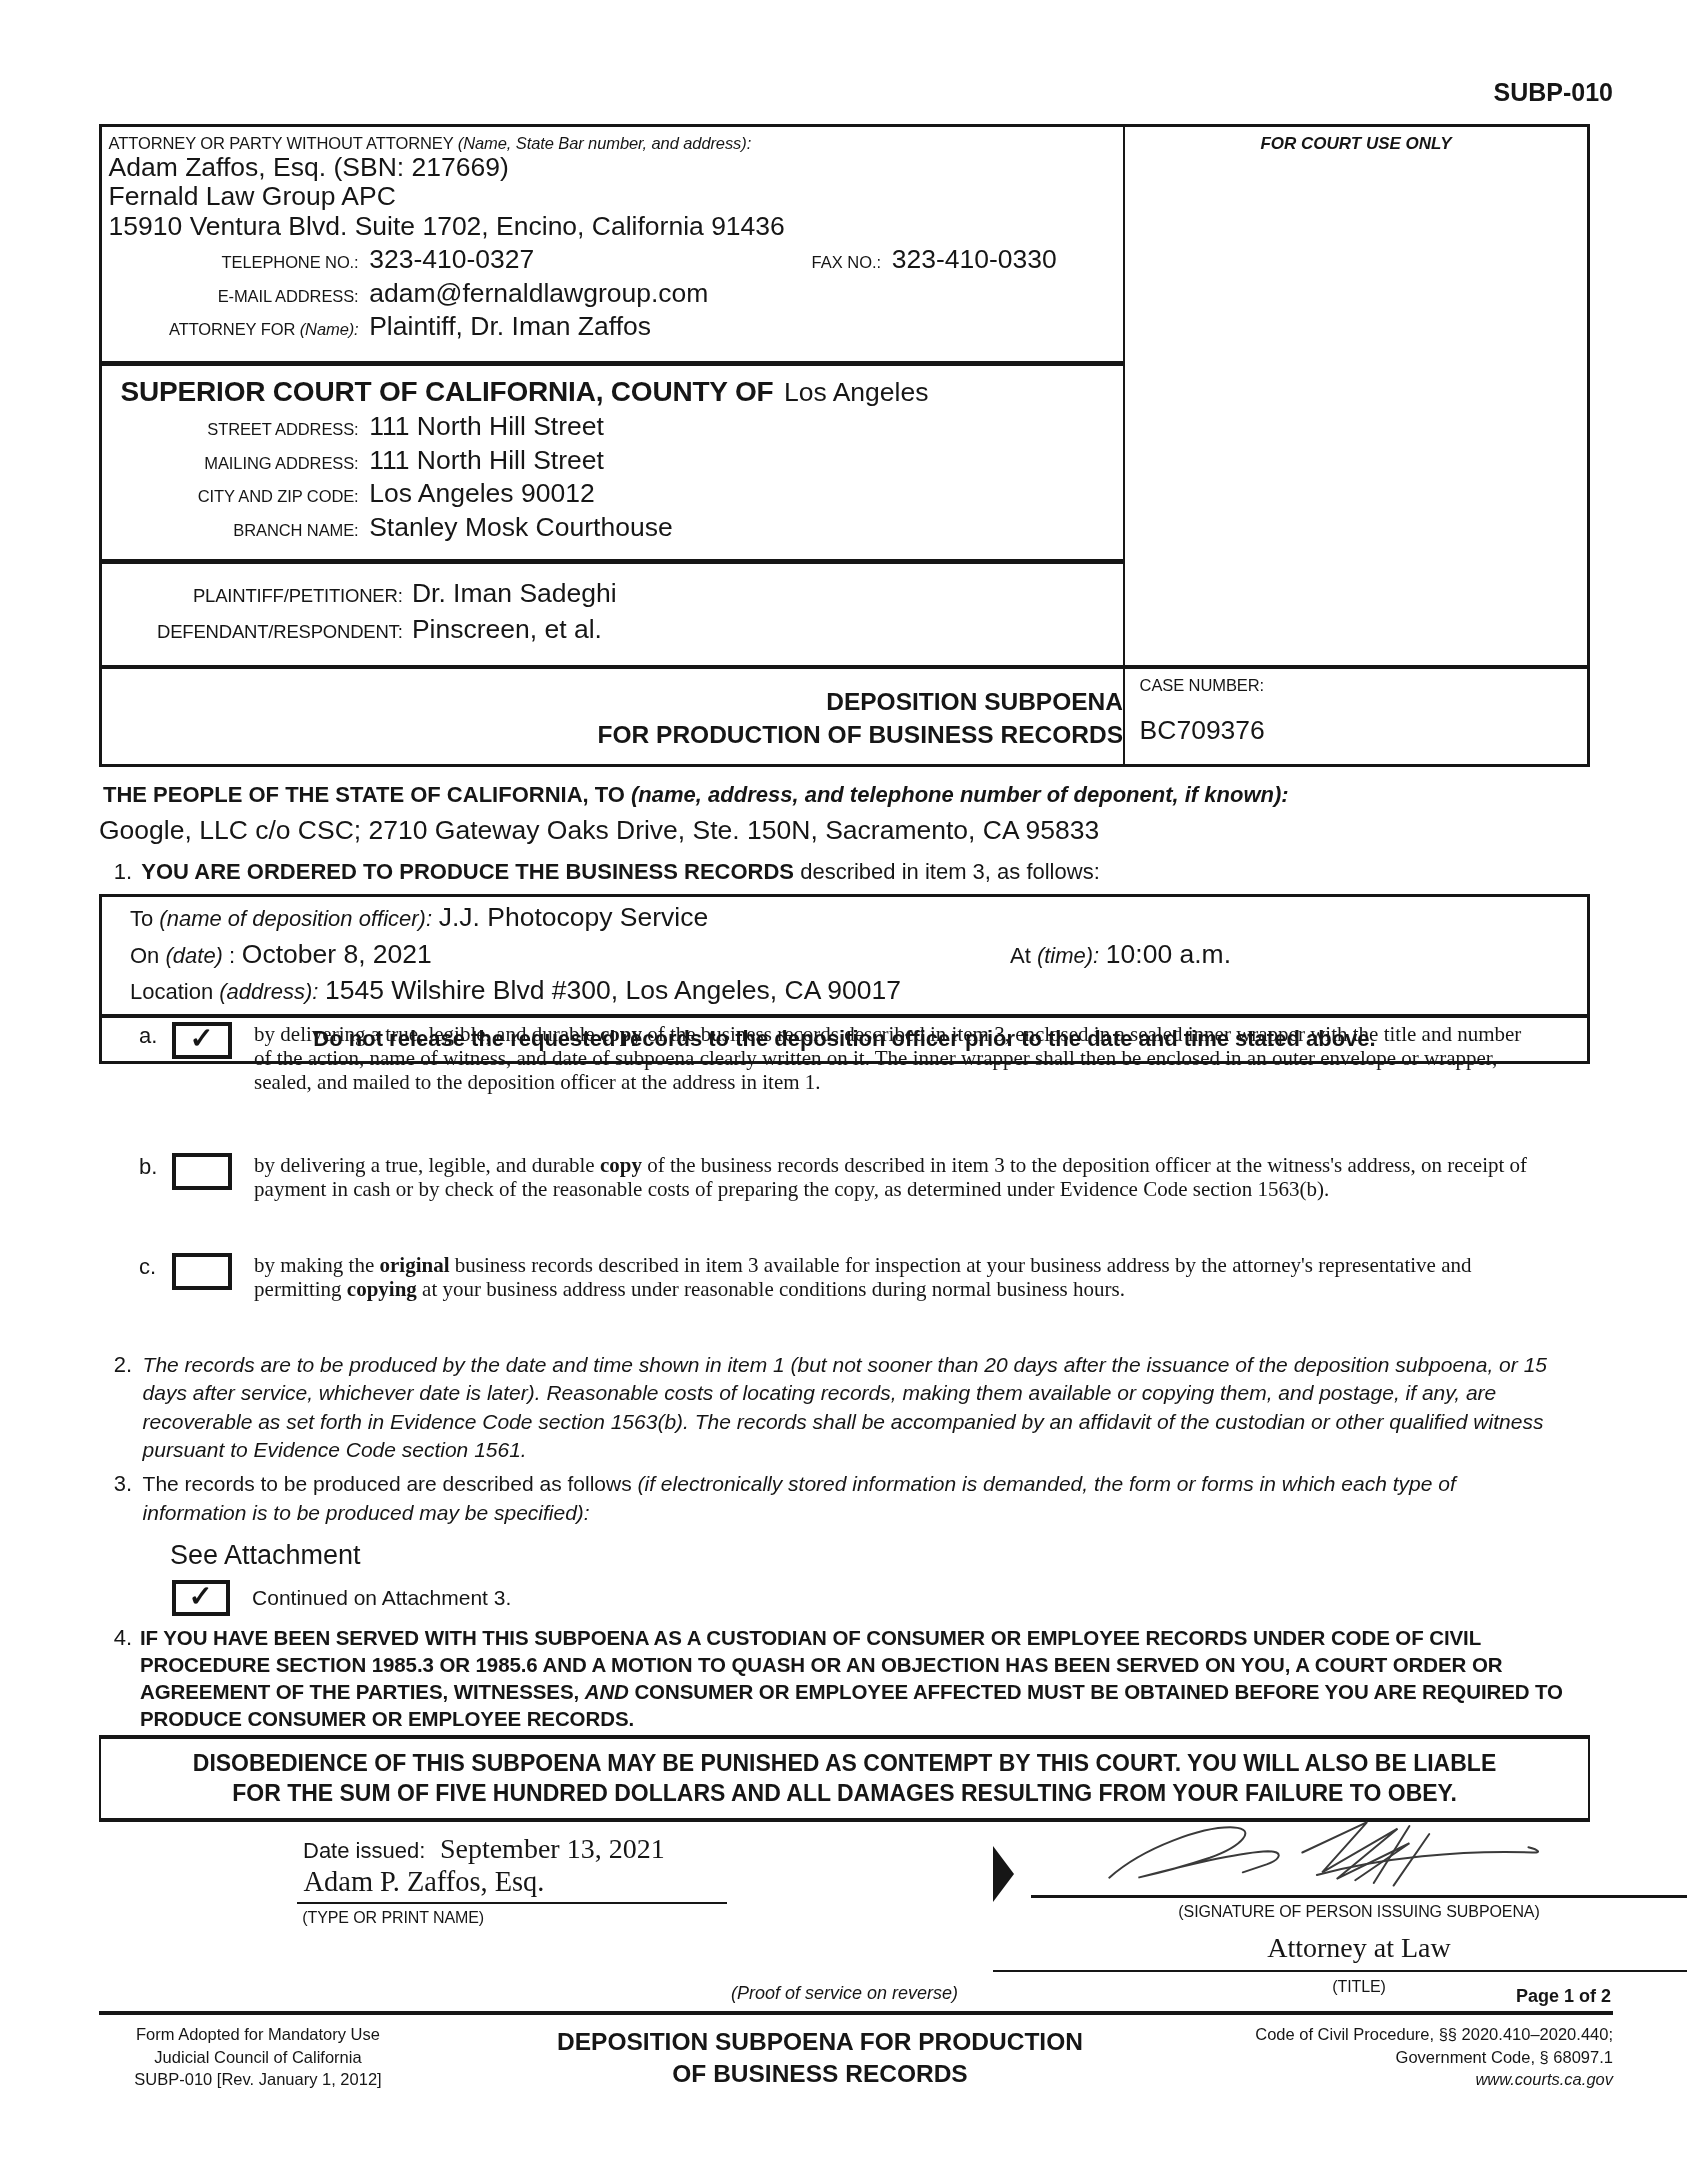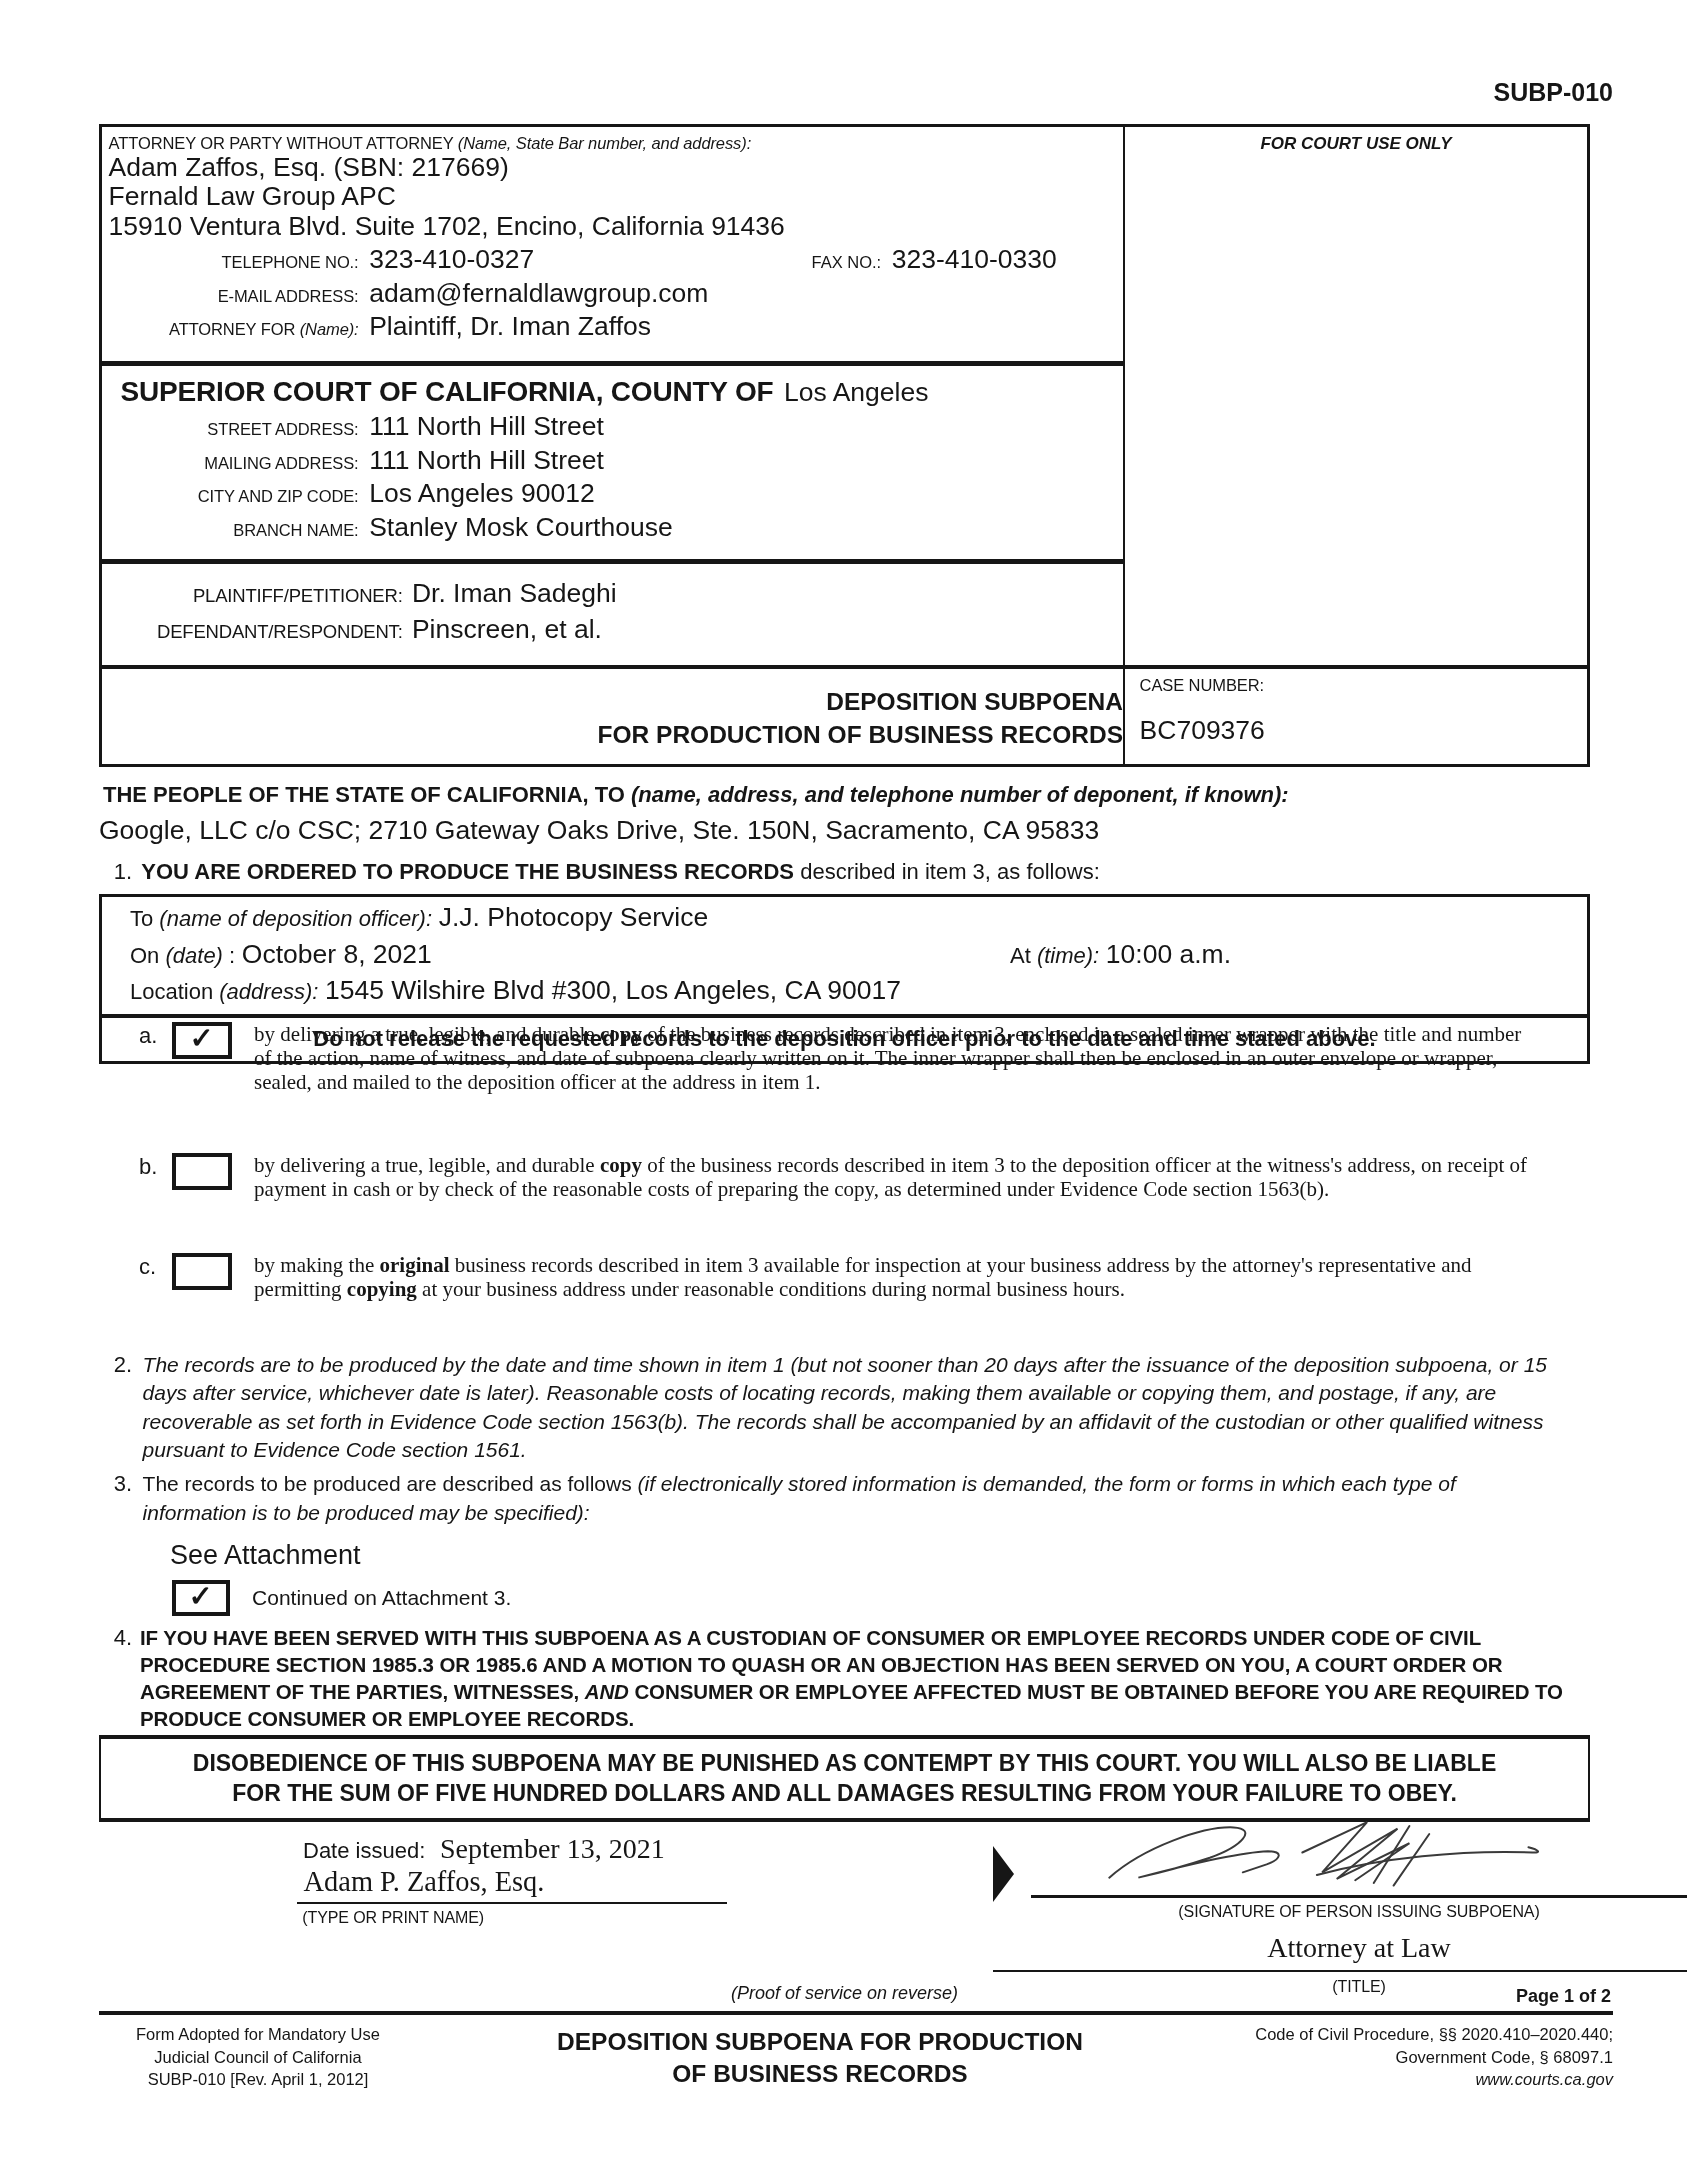--- a/index.html
+++ b/index.html
@@ -300,21 +300,21 @@
     </div>
 
     <div class="abs proof" style="top:169px;left:0;">(Proof of service on reverse)</div>
     <div class="abs page-num" style="top:172px;right:-21px;">Page 1 of 2</div>
   </div>
 
   <div class="abs footer" style="top:2011px;left:99px;">
     <div class="foot-left">
       <div>Form Adopted for Mandatory Use</div>
       <div>Judicial Council of California</div>
-      <div>SUBP-010 [Rev. April 1, 2012]</div>
+      <div>SUBP-010 [Rev. January 1, 2012]</div>
     </div>
     <div class="foot-center">
       <div>DEPOSITION SUBPOENA FOR PRODUCTION</div>
       <div>OF BUSINESS RECORDS</div>
     </div>
     <div class="foot-right">
       <div>Code of Civil Procedure, §§ 2020.410–2020.440;</div>
       <div>Government Code, § 68097.1</div>
       <div class="ital">www.courts.ca.gov</div>
     </div>

